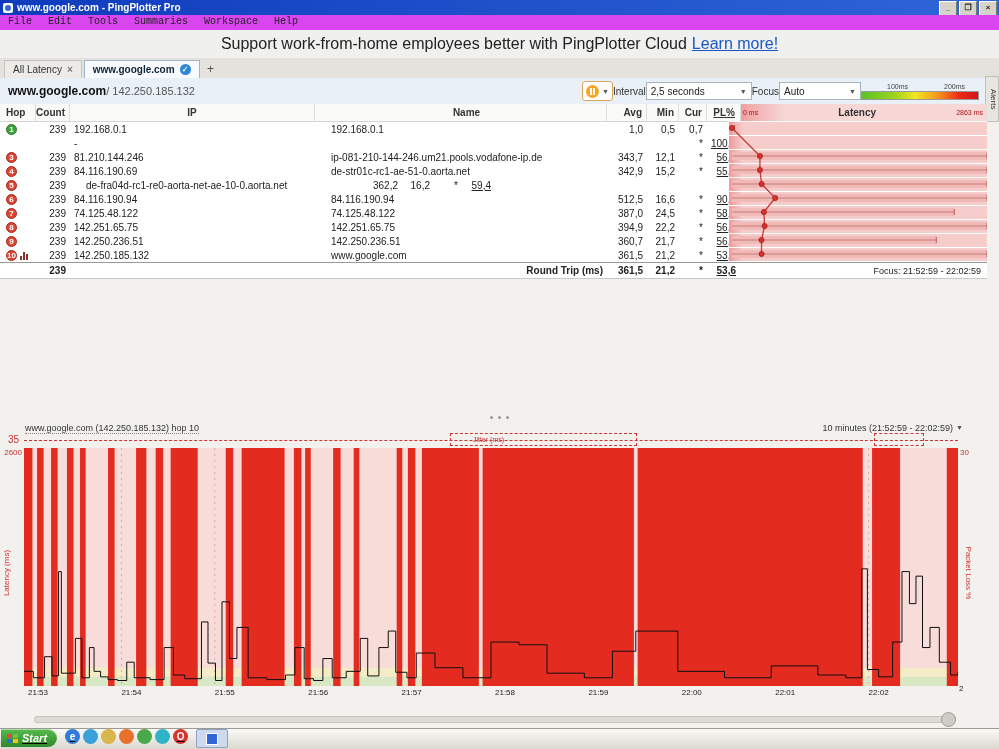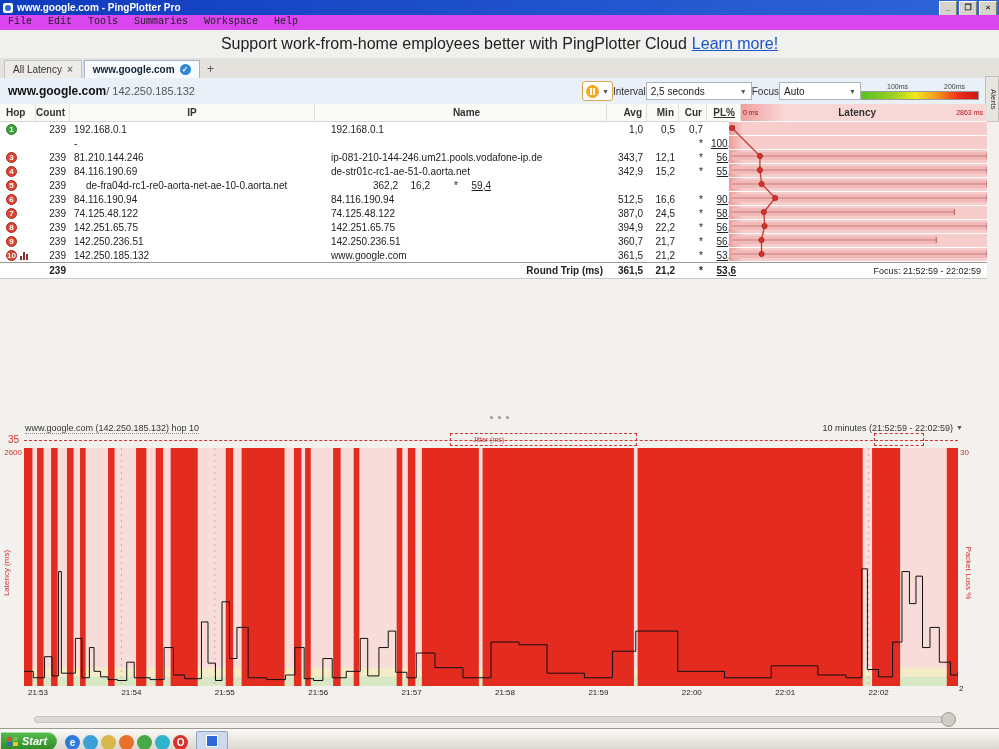--- a/index.html
+++ b/index.html
@@ -88,21 +88,21 @@
   .vlabel{position:absolute;top:50%;left:2px;transform:translateY(-50%) rotate(180deg);writing-mode:vertical-rl;font-size:8px;color:#c33;}
   .yaxis-right{position:absolute;left:958px;top:448px;width:41px;height:249px;}
   .yr-max{position:absolute;top:0;left:2px;font-size:8px;color:#c33;}
   .vlabel-r{position:absolute;top:50%;right:26px;transform:translateY(-50%);writing-mode:vertical-rl;font-size:8px;color:#c33;}
   .yr-xover{position:absolute;bottom:4px;left:1px;font-size:8px;color:#222;}
   .plot{position:absolute;left:24px;top:448px;width:934px;height:249px;}
   
   .hscroll-track{position:absolute;left:34px;top:716px;width:920px;height:5px;background:#dcdad5;border-radius:3px;border:1px solid #c6c4be;}
   .hscroll-thumb{position:absolute;left:941px;top:712px;width:13px;height:13px;border-radius:50%;background:#cfccc5;border:1px solid #a09c94;}
   
-  .taskbar{position:absolute;left:0;top:728px;width:999px;height:21px;background:linear-gradient(#fbfaf7,#d9d6cd);border-top:1px solid #9a9a93;display:flex;align-items:flex-end;}
+  .taskbar{position:absolute;left:0;top:728px;width:999px;height:21px;background:linear-gradient(#fbfaf7,#d9d6cd);border-top:1px solid #9a9a93;display:flex;align-items:flex-start;text-decoration:underline;}
   .startbtn{height:18px;margin-left:1px;padding:0 10px 0 6px;border-radius:0 9px 9px 0;background:linear-gradient(#57bb4d,#2e8a28);color:#fff;font-weight:bold;font-style:italic;font-size:11px;display:flex;align-items:center;gap:4px;box-shadow:inset 0 1px 0 rgba(255,255,255,.5);}
   .flag{display:grid;grid-template-columns:5px 5px;grid-template-rows:4px 4px;gap:1px;}
   .flag i{display:block;}
   .ql{display:flex;align-items:center;gap:3px;margin-left:8px;}
   .qicon{width:15px;height:15px;border-radius:50%;display:flex;align-items:center;justify-content:center;color:#fff;font-size:10px;font-weight:bold;}
   .taskbtn{margin-left:8px;width:30px;height:17px;background:#cdd9ec;border:1px solid #8fa3c0;border-radius:2px;display:flex;align-items:center;justify-content:center;}
   .taskbtn i{width:10px;height:10px;background:#2f66d8;display:block;border:1px solid #fff;}
 </style>
 </head>
 <body>

